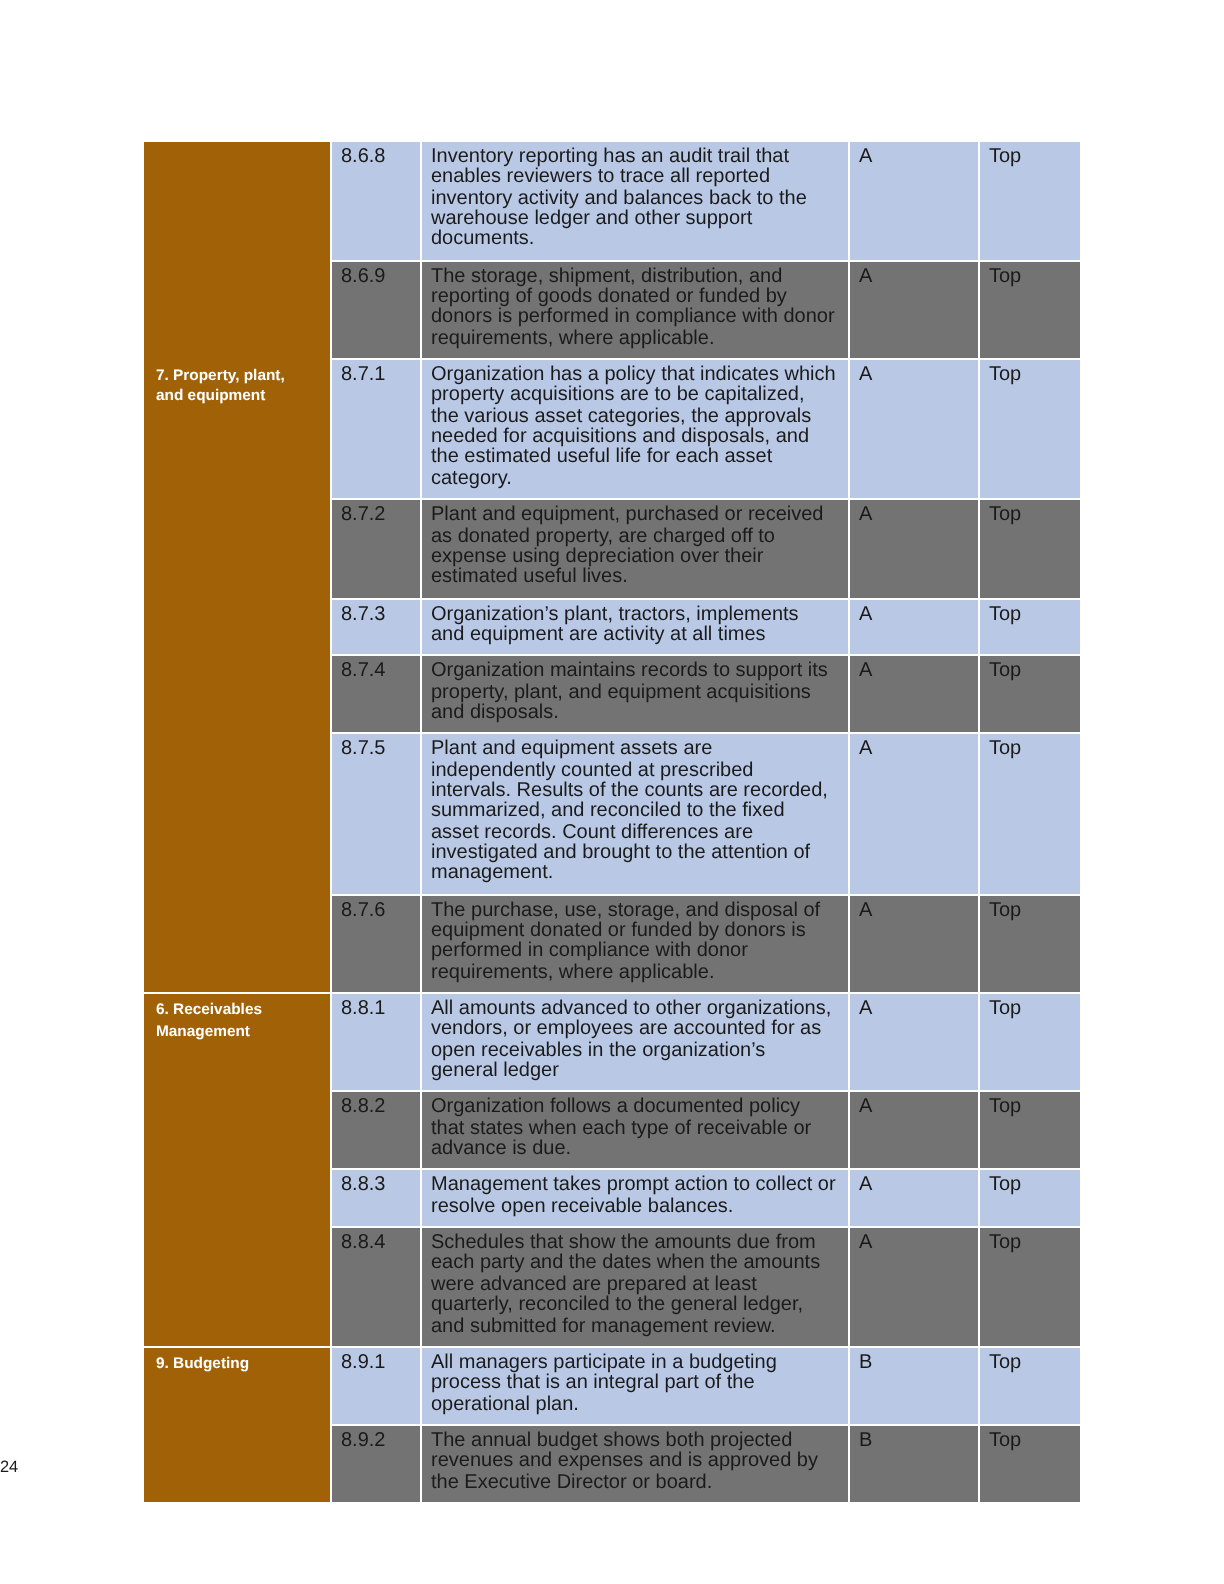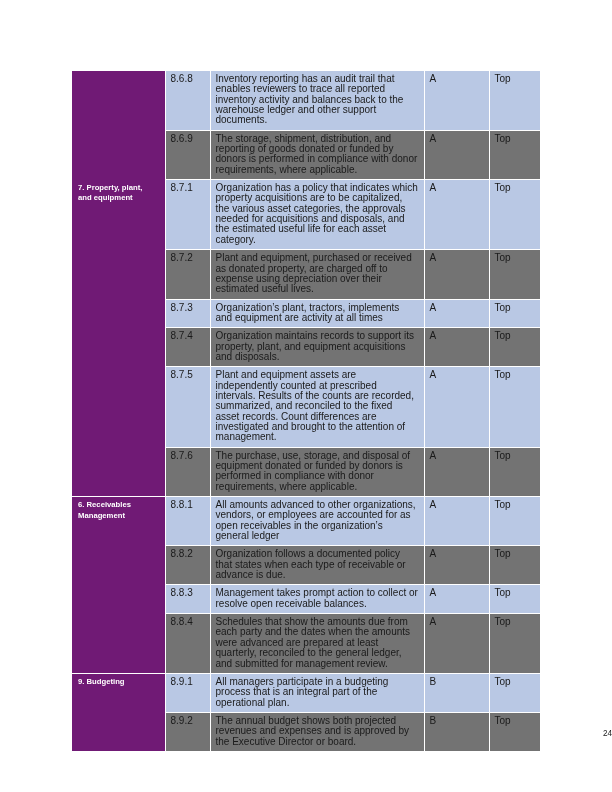--- a/index.html
+++ b/index.html
@@ -51,42 +51,42 @@
   col.c-id   { width: 45px; }
   col.c-desc { width: 214px; }
   col.c-rat  { width: 65px; }
   col.c-pri  { width: 51px; }
 
   
   tr.shade-dark  td.body-cell { background: #b9c8e4; }
   tr.shade-light td.body-cell { background: #737373; }
 
   td.cat-cell {
-    background: #701a75;
+    background: #a16207;
     color: #ffffff;
     font-weight: bold;
     font-size: 7.7px;
     line-height: 10.6px;
     padding: 3px 16px 4px 6px;
     border-right: 1px solid #ffffff;
     border-bottom: none;
   }
   td.cat-cell.cat-blank { border-bottom: none; }
   td.cat-cell.cat-sep { border-bottom: 1px solid #ffffff; }
 
   td.id-cell { white-space: nowrap; }
   td.rat-cell { }
   td.pri-cell { border-right: none; }
 
   .page-number {
     position: absolute;
     top: 729px;
     left: 0;
     width: 612px;
-    text-align: right;
+    text-align: left;
     font-size: 8.2px;
     color: #1a1a1a;
     font-family: Liberation Sans, sans-serif;
   }
 </style>
 </head>
 <body>
 
 <div class="page">
 

